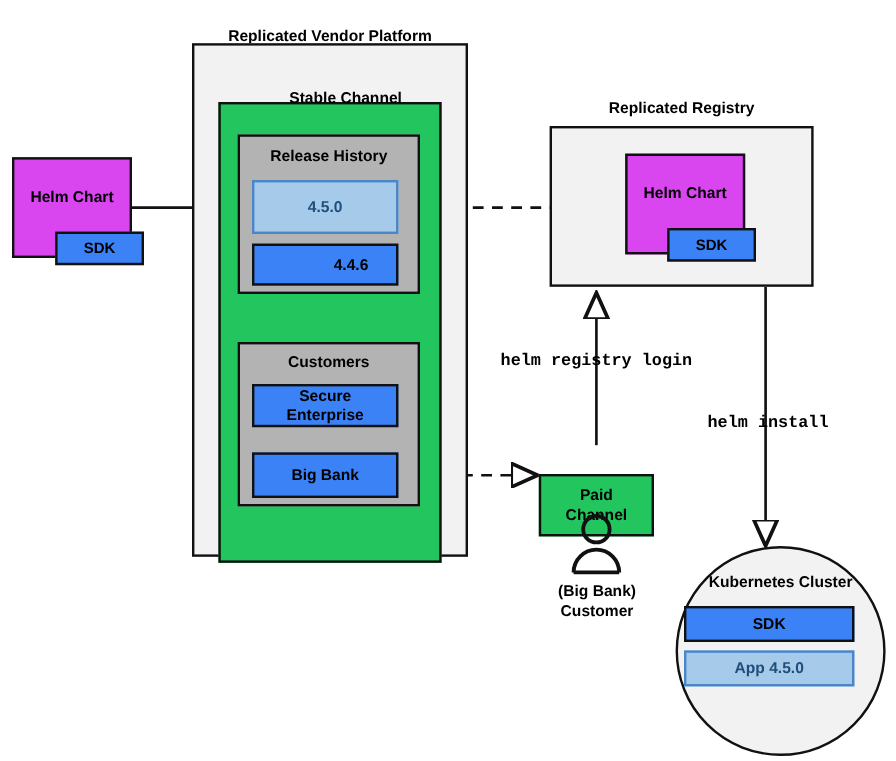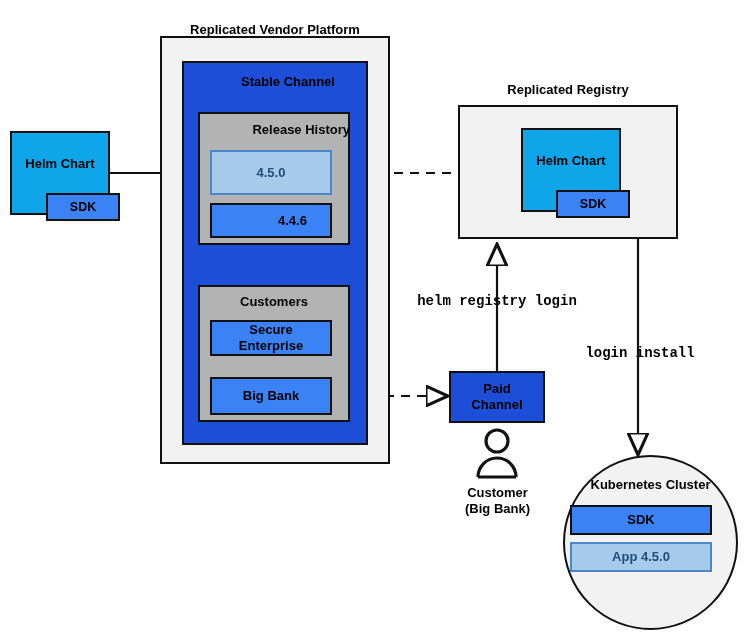--- a/index.html
+++ b/index.html
@@ -5,24 +5,24 @@
   html,body{margin:0;padding:0;background:#ffffff;}
   body{width:747px;height:634px;position:relative;
        font-family:"Liberation Sans","DejaVu Sans",sans-serif;
        color:#000000;overflow:hidden;}
   .abs{position:absolute;box-sizing:border-box;}
   .title{font-weight:bold;font-size:13px;text-align:center;line-height:1.25;}
   .boxlabel{font-weight:bold;font-size:13px;text-align:center;line-height:1.2;
             display:flex;align-items:center;justify-content:center;}
   .bdr{border:2px solid #111111;}
   .f-platform{background:#f2f2f2;}
-  .f-channel{background:#1d4ed8;}
+  .f-channel{background:#22c55e;margin-top:24px;}
   .f-release{background:#b3b3b3;}
   .f-white{background:#3b82f6;}
-  .f-chart{background:#0ea5e9;}
+  .f-chart{background:#d946ef;}
   .f-reg{background:#f2f2f2;}
   .f-blue{background:#a6caea;border:2px solid #4a86c8;color:#1f4e79;}
   .f-circle{background:#f2f2f2;border:2px solid #111111;border-radius:50%;}
   .mono{font-family:"Liberation Mono","DejaVu Sans Mono",monospace;
         font-weight:bold;font-size:14px;text-align:center;letter-spacing:0px;}
   svg{position:absolute;left:0;top:0;overflow:visible;pointer-events:none;}
 </style>
 </head>
 <body>
 
@@ -55,21 +55,21 @@
 </div>
 
 <div class="title abs" style="left:160px;top:22px;width:230px;">Replicated Vendor Platform</div>
 
 <div class="abs bdr f-platform" style="left:160px;top:36px;width:230px;height:428px;"></div>
 
 <div class="abs bdr f-channel" style="left:182px;top:61px;width:186px;height:384px;"></div>
 <div class="title abs" style="left:182px;top:74px;width:212px;">Stable Channel</div>
 
 <div class="abs bdr f-release" style="left:198px;top:112px;width:152px;height:133px;"></div>
-<div class="title abs" style="left:198px;top:122px;width:152px;text-align:right;">Release History</div>
+<div class="title abs" style="left:198px;top:122px;width:152px;">Release History</div>
 
 <div class="abs f-blue" style="left:210px;top:150px;width:122px;height:45px;">
   <div class="boxlabel" style="width:100%;height:100%;color:#1f4e79;">4.5.0</div>
 </div>
 
 <div class="abs bdr f-white" style="left:210px;top:203px;width:122px;height:35px;padding-left:43px;">
   <div class="boxlabel" style="width:100%;height:100%;">4.4.6</div>
 </div>
 
 <div class="abs bdr f-release" style="left:198px;top:285px;width:152px;height:137px;"></div>
@@ -103,26 +103,26 @@
     <span>Channel</span>
   </div>
 </div>
 
 <svg width="60" height="58" style="position:absolute;left:468px;top:427px;">
   <circle cx="29" cy="14" r="11" fill="none" stroke="#111111" stroke-width="3.2"></circle>
   <path d="M10,50 a19,19 0 0 1 38,0" fill="none" stroke="#111111" stroke-width="3.2"></path>
   <line x1="10" y1="50" x2="48" y2="50" stroke="#111111" stroke-width="3.2"></line>
 </svg>
 <div class="title abs" style="left:430px;top:485px;width:135px;">
+  <div>(Big Bank)</div>
   <div>Customer</div>
-  <div>(Big Bank)</div>
 </div>
 
 <div class="mono abs" style="left:392px;top:293px;width:210px;">helm registry login</div>
-<div class="mono abs" style="left:565px;top:345px;width:150px;">login install</div>
+<div class="mono abs" style="left:565px;top:345px;width:150px;">helm install</div>
 
 <div class="abs f-circle" style="left:563px;top:455px;width:175px;height:175px;"></div>
 <div class="title abs" style="left:563px;top:477px;width:175px;">Kubernetes Cluster</div>
 
 <div class="abs bdr f-white" style="left:570px;top:505px;width:142px;height:30px;">
   <div class="boxlabel" style="width:100%;height:100%;">SDK</div>
 </div>
 
 <div class="abs f-blue" style="left:570px;top:542px;width:142px;height:30px;">
   <div class="boxlabel" style="width:100%;height:100%;color:#1f4e79;">App 4.5.0</div>

